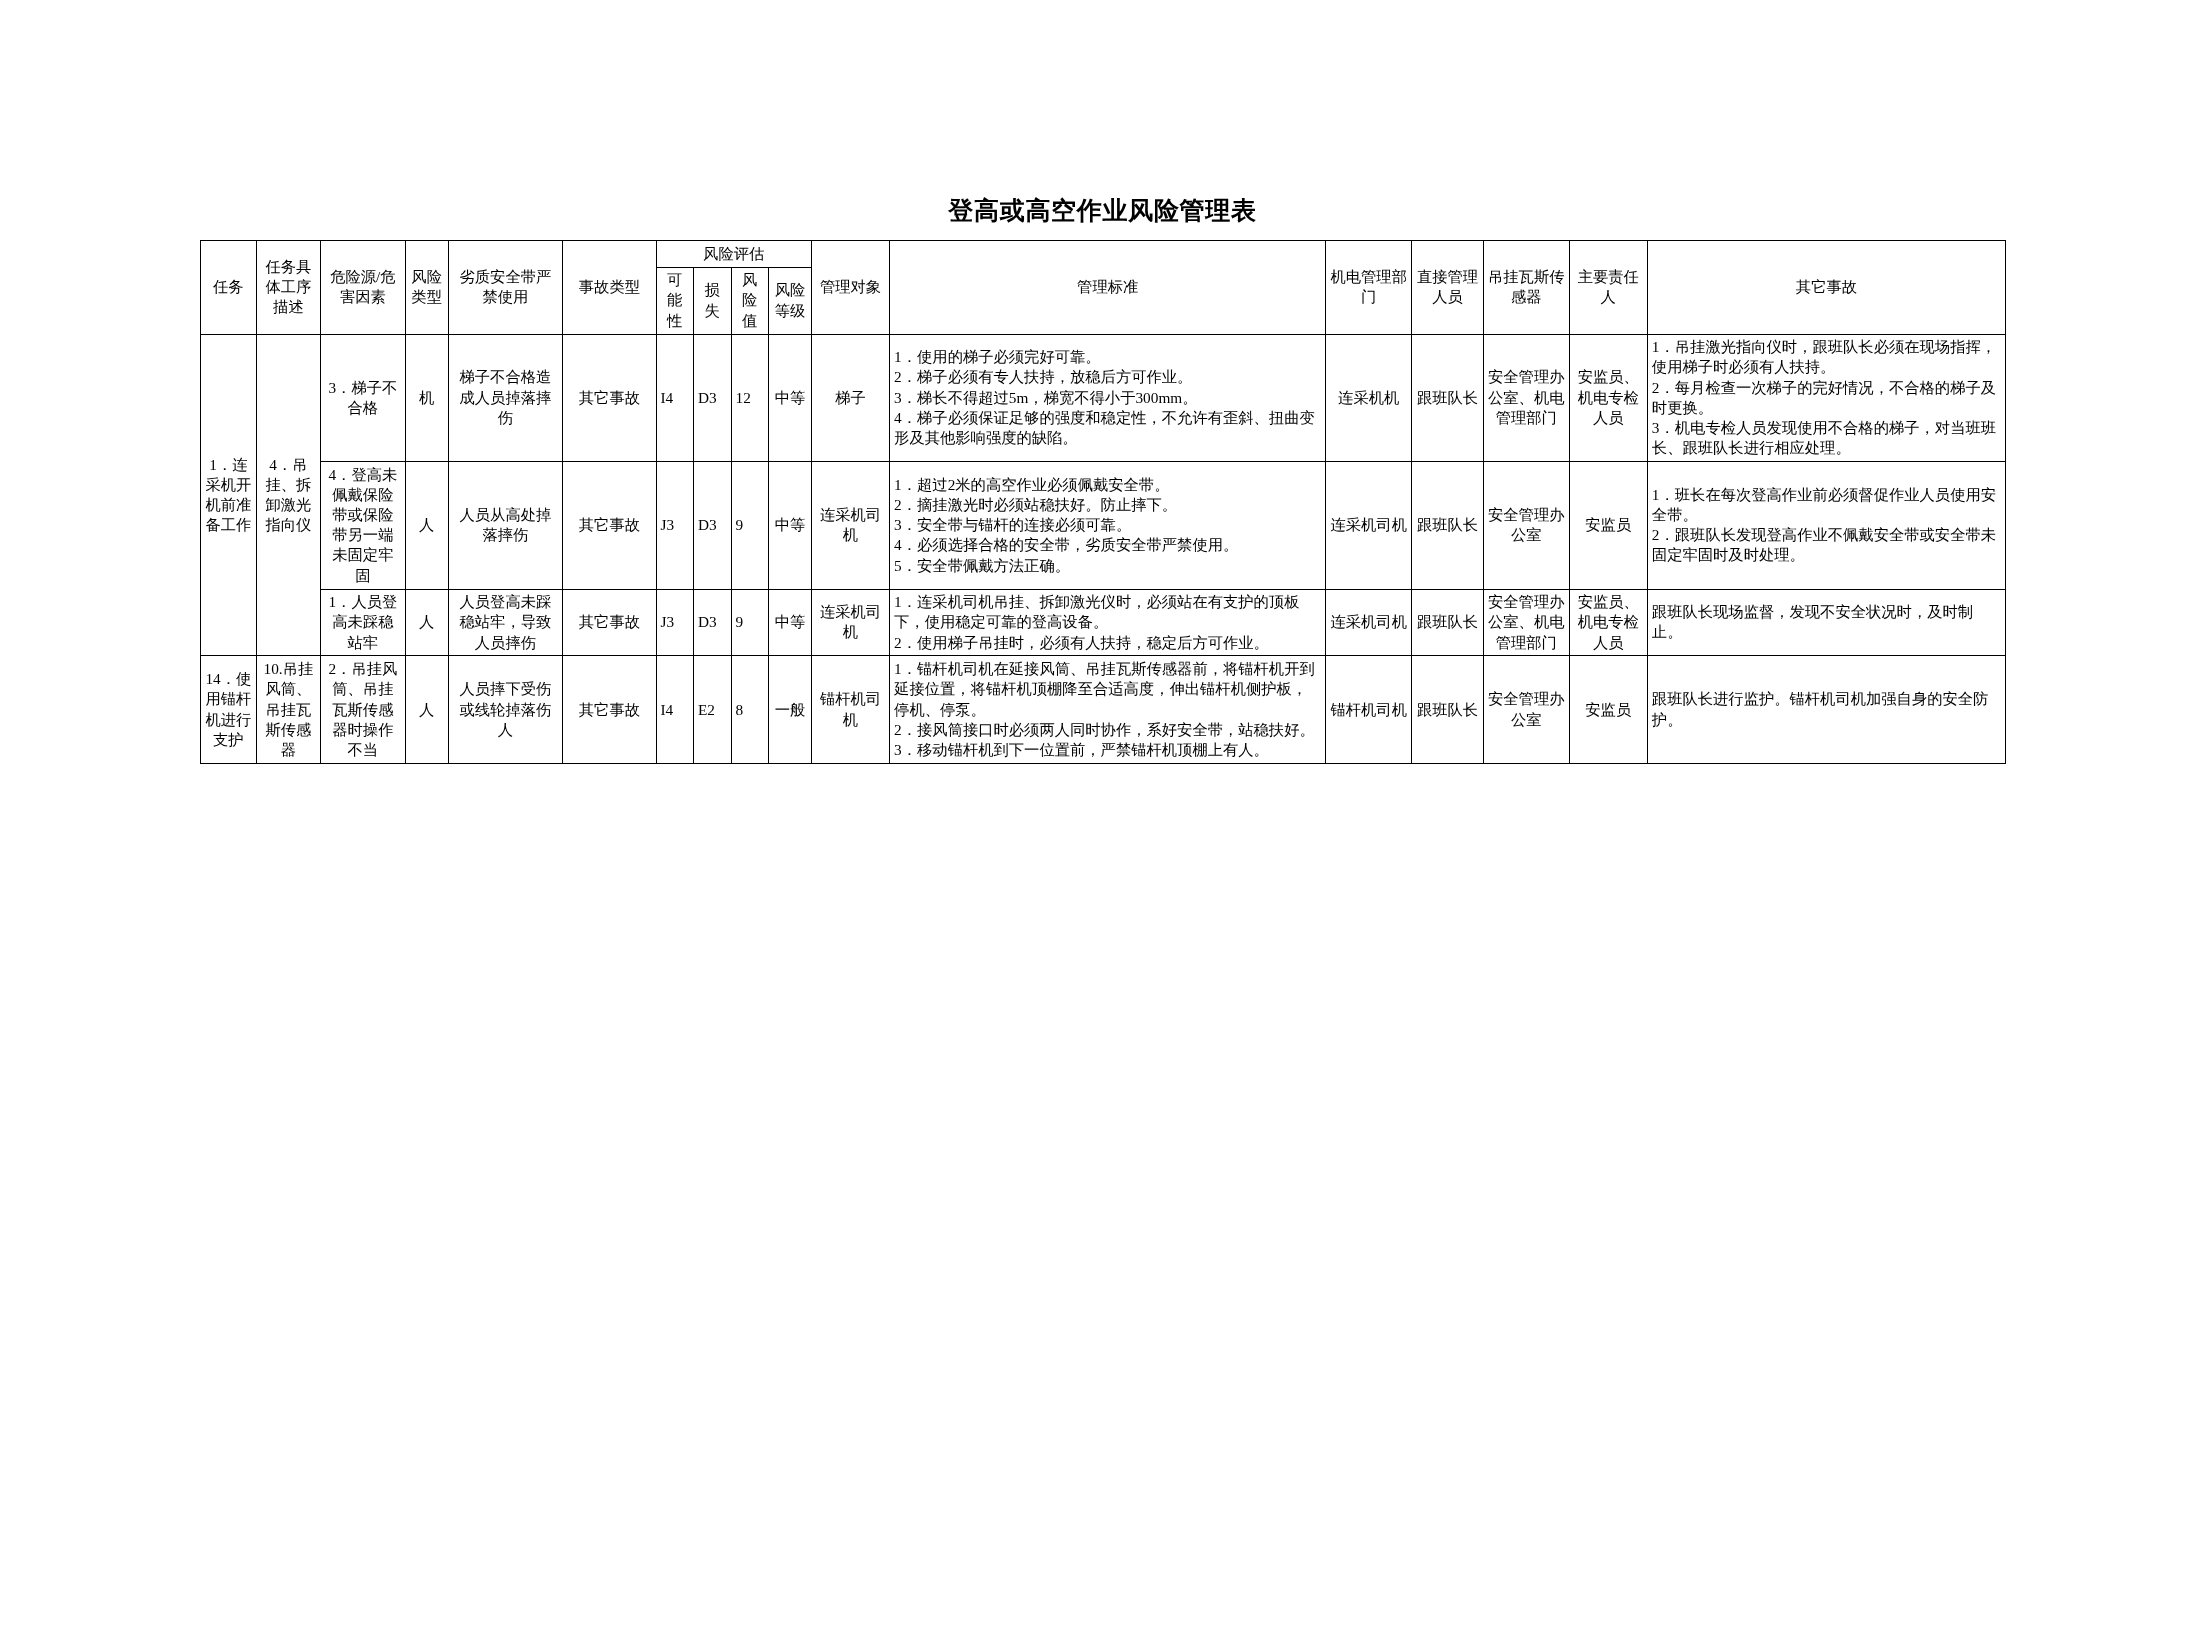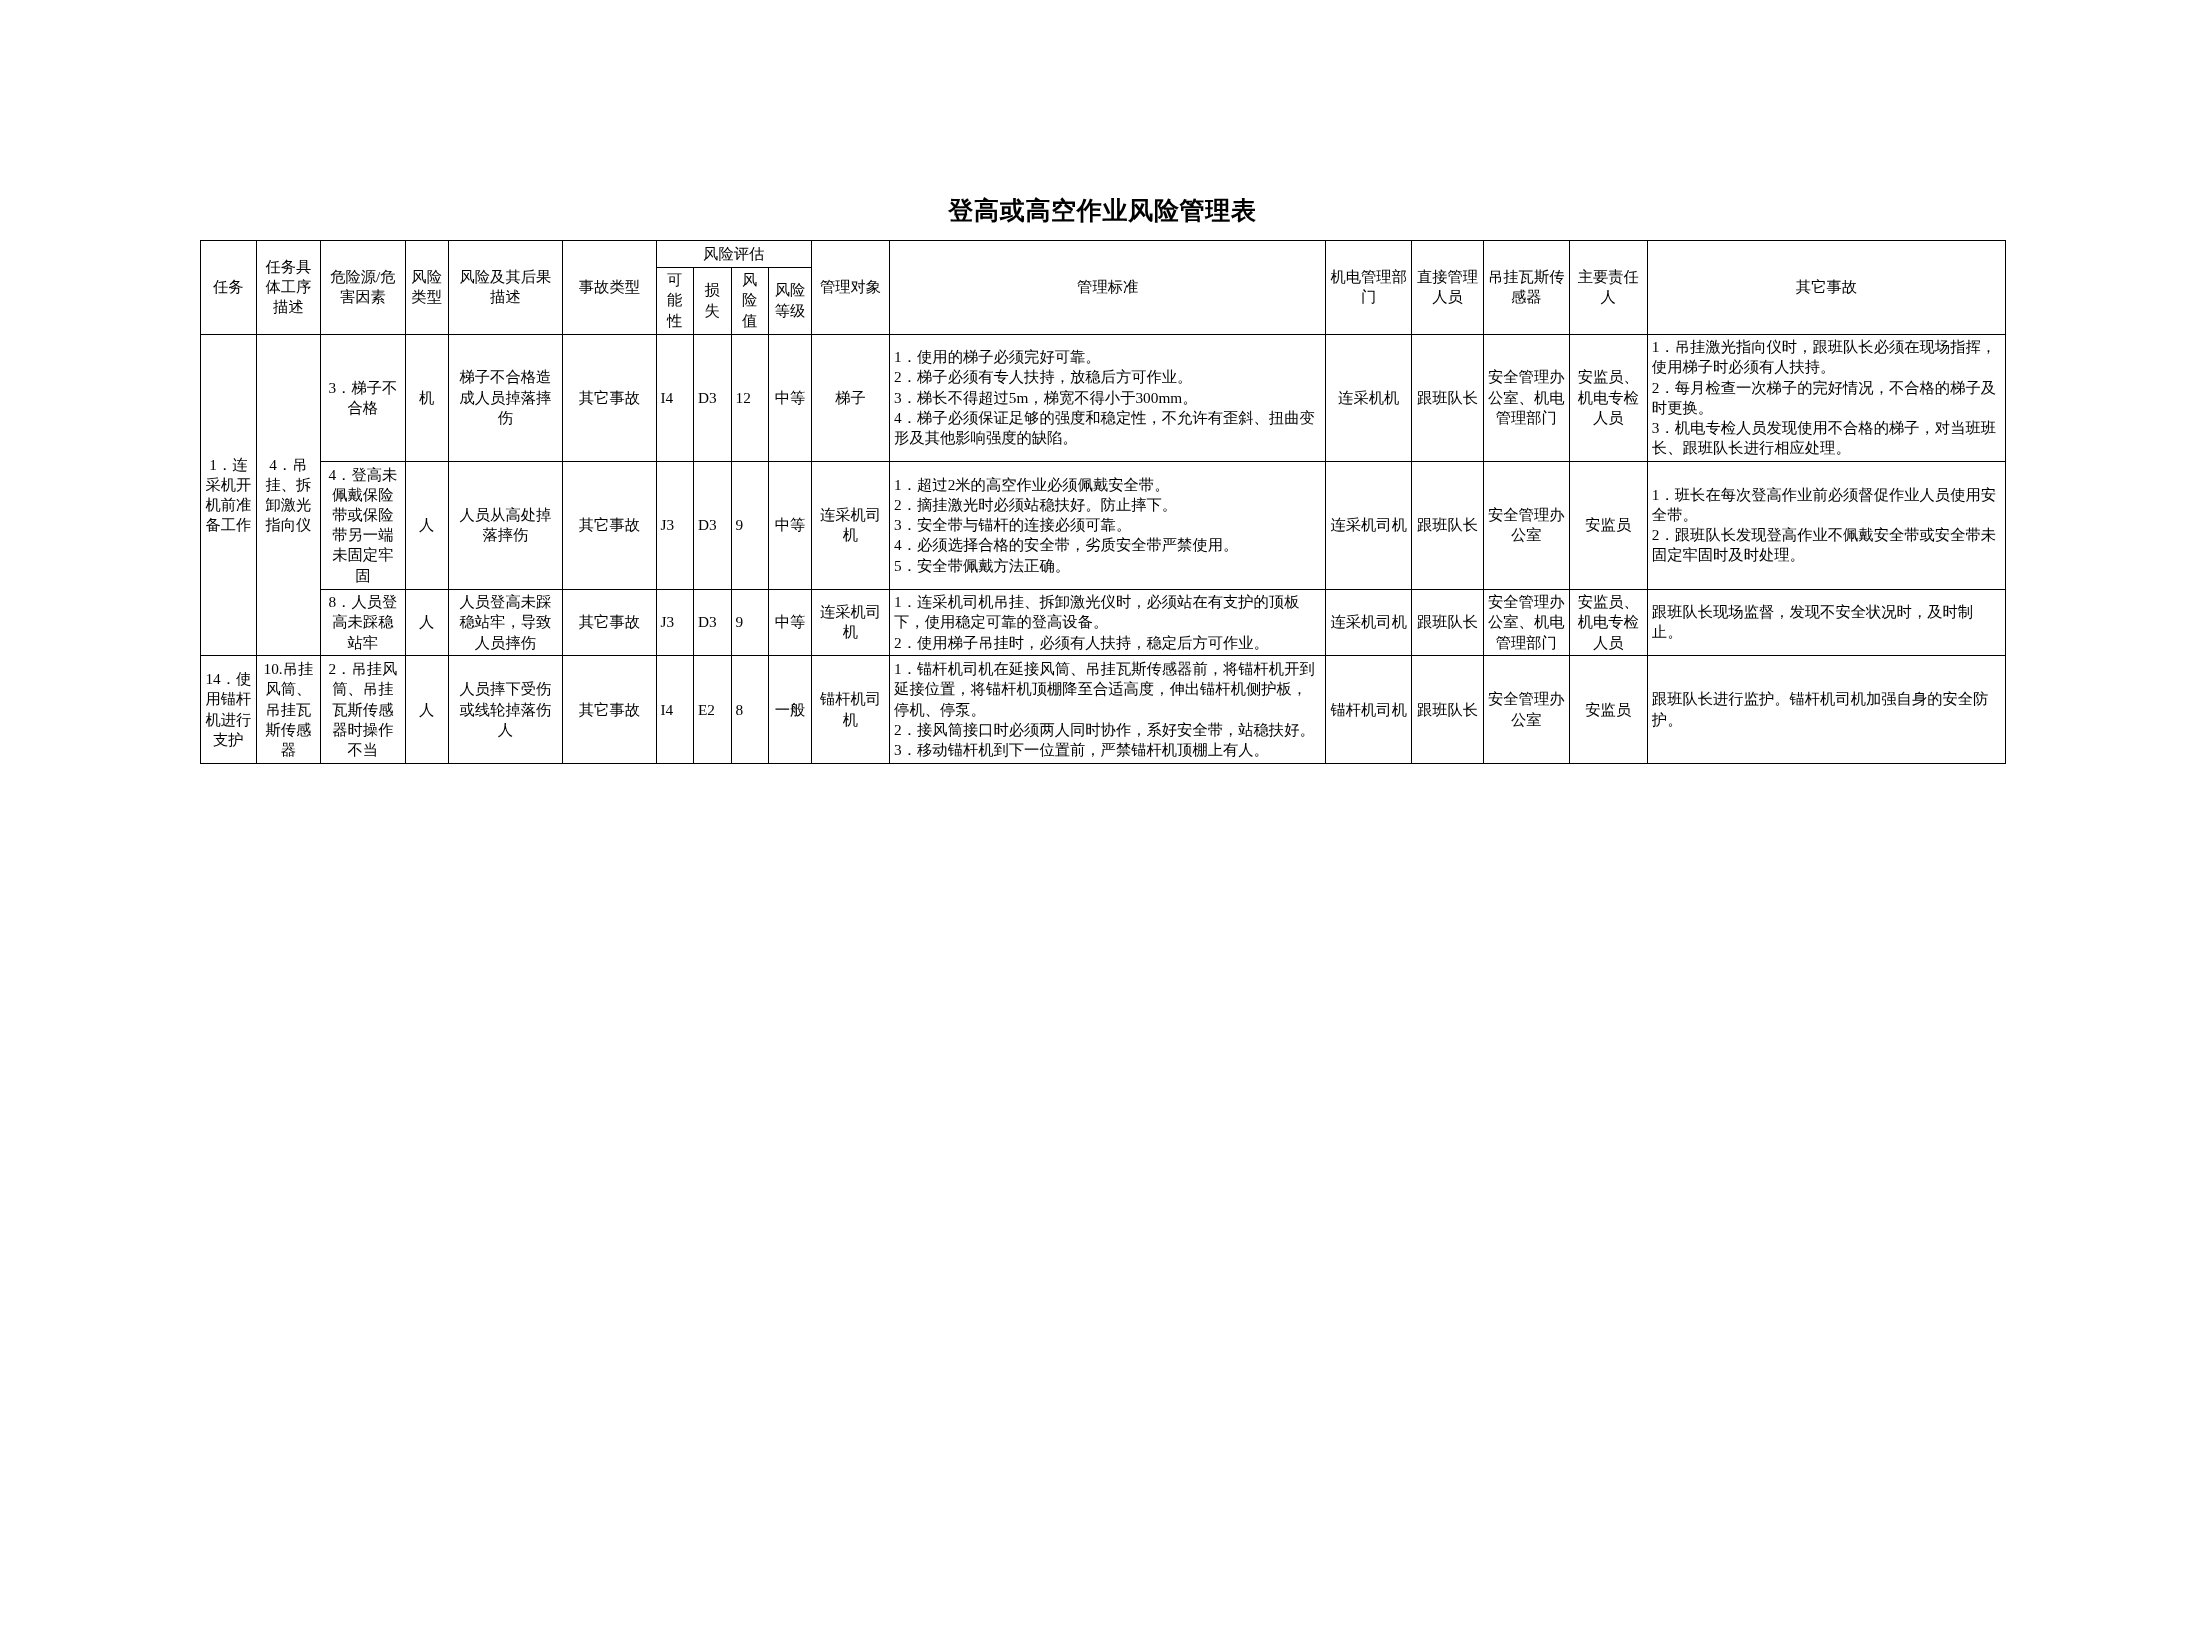--- a/index.html
+++ b/index.html
@@ -110,21 +110,21 @@
       <col class="w-dept">
       <col class="w-supervisor">
       <col class="w-measure">
     </colgroup>
     <thead>
       <tr>
         <td rowspan="2" class="c-center">任务</td>
         <td rowspan="2" class="c-center">任务具体工序描述</td>
         <td rowspan="2" class="c-center">危险源/危害因素</td>
         <td rowspan="2" class="c-center">风险类型</td>
-        <td rowspan="2" class="c-center">风险及其后果描述</td>
+        <td rowspan="2" class="c-center">劣质安全带严禁使用</td>
         <td rowspan="2" class="c-center">事故类型</td>
         <td colspan="4" class="c-center">风险评估</td>
         <td rowspan="2" class="c-center">管理对象</td>
         <td rowspan="2" class="c-center">管理标准</td>
         <td rowspan="2" class="c-center">机电管理部门</td>
         <td rowspan="2" class="c-center">直接管理人员</td>
         <td rowspan="2" class="c-center">吊挂瓦斯传感器</td>
         <td rowspan="2" class="c-center">主要责任人</td>
         <td rowspan="2" class="c-center">其它事故</td>
       </tr>
@@ -176,21 +176,21 @@
 4．必须选择合格的安全带，劣质安全带严禁使用。
 5．安全带佩戴方法正确。</td>
           <td class="c-center cell-body">连采机司机</td>
           <td class="c-center cell-body">跟班队长</td>
           <td class="c-center cell-body">安全管理办公室</td>
           <td class="c-center cell-body">安监员</td>
           <td class="c-left cell-body">1．班长在每次登高作业前必须督促作业人员使用安全带。
 2．跟班队长发现登高作业不佩戴安全带或安全带未固定牢固时及时处理。</td>
         </tr>
         <tr>
-          <td class="c-center cell-body">8．人员登高未踩稳站牢</td>
+          <td class="c-center cell-body">1．人员登高未踩稳站牢</td>
           <td class="c-center">人</td>
           <td class="c-center cell-body">人员登高未踩稳站牢，导致人员摔伤</td>
           <td class="c-center cell-body">其它事故</td>
           <td class="c-left narrow">J3</td>
           <td class="c-left narrow">D3</td>
           <td class="c-left narrow">9</td>
           <td class="c-center narrow cell-body">中等</td>
           <td class="c-center cell-body">连采机司机</td>
           <td class="c-left c-top cell-body">1．连采机司机吊挂、拆卸激光仪时，必须站在有支护的顶板下，使用稳定可靠的登高设备。
 2．使用梯子吊挂时，必须有人扶持，稳定后方可作业。</td>

